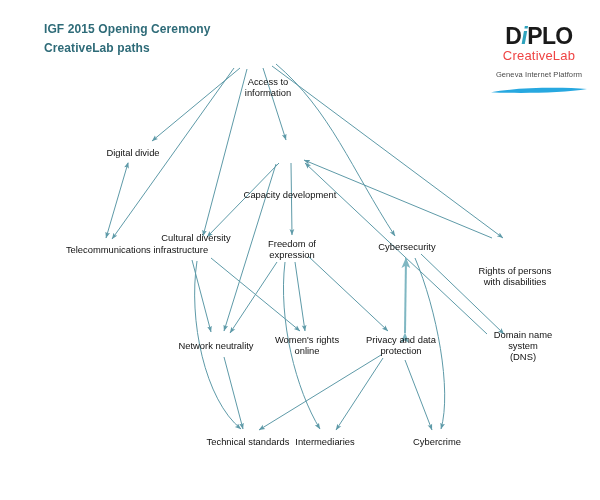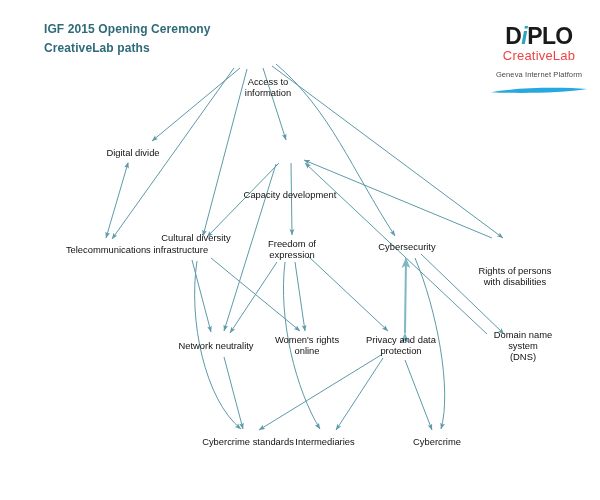--- a/index.html
+++ b/index.html
@@ -145,18 +145,18 @@
       <div class="node" style="left: 407px; top: 246px;">Cybersecurity</div>
       <div class="node" style="left: 515px; top: 251px; margin-top: 25px;">Rights of persons
 with disabilities</div>
       <div class="node" style="left: 216px; top: 345px;">Network neutrality</div>
       <div class="node" style="left: 307px; top: 345px;">Women's rights
 online</div>
       <div class="node" style="left: 401px; top: 345px;">Privacy and data
 protection</div>
       <div class="node" style="left: 523px; top: 345px;">Domain name system
 (DNS)</div>
-      <div class="node" style="left: 248px; top: 441px;">Cybercrime standards</div>
+      <div class="node" style="left: 248px; top: 441px;">Technical standards</div>
       <div class="node" style="left: 325px; top: 441px;">Intermediaries</div>
       <div class="node" style="left: 437px; top: 441px;">Cybercrime</div>
     </div>
 
 </div>
 
 </body></html>

